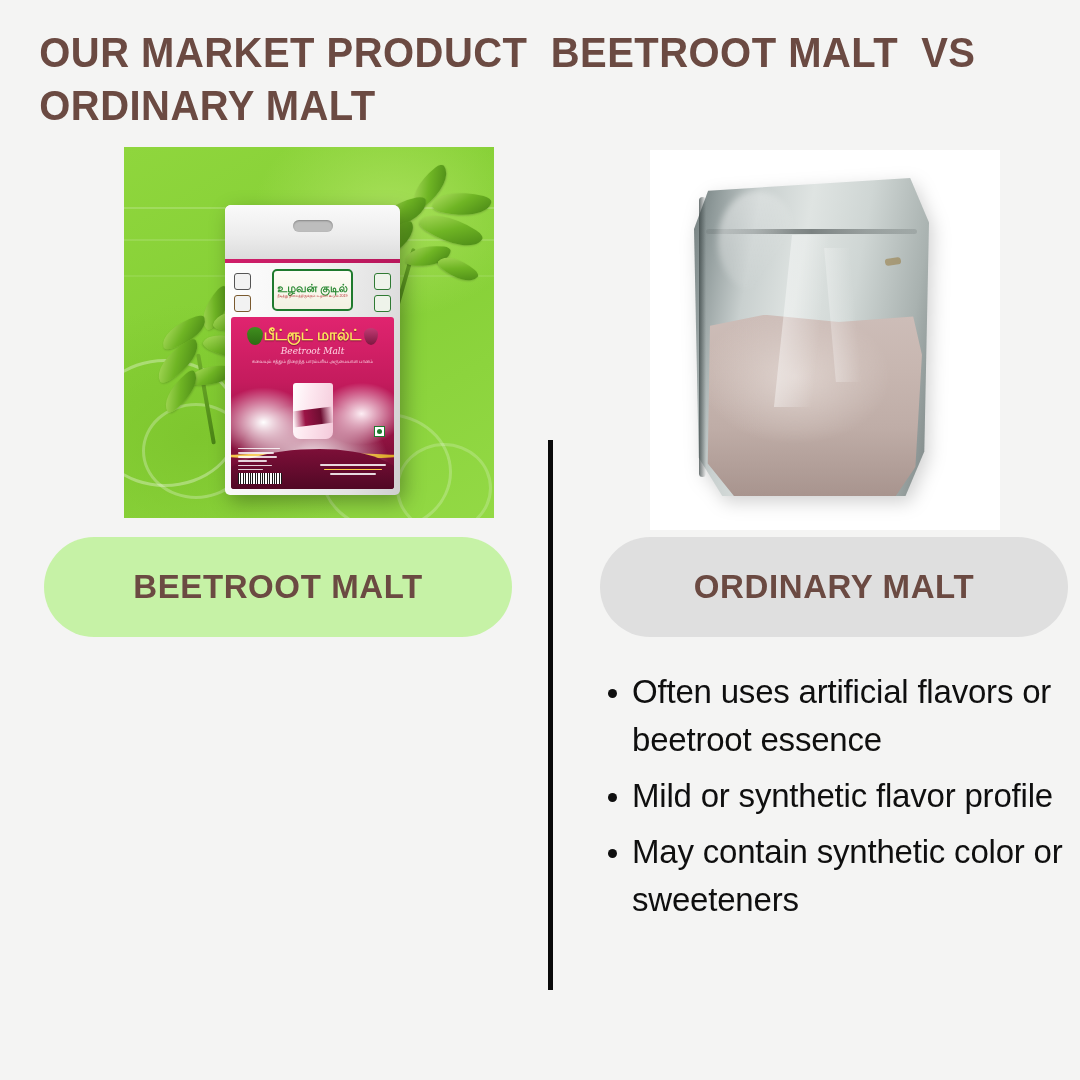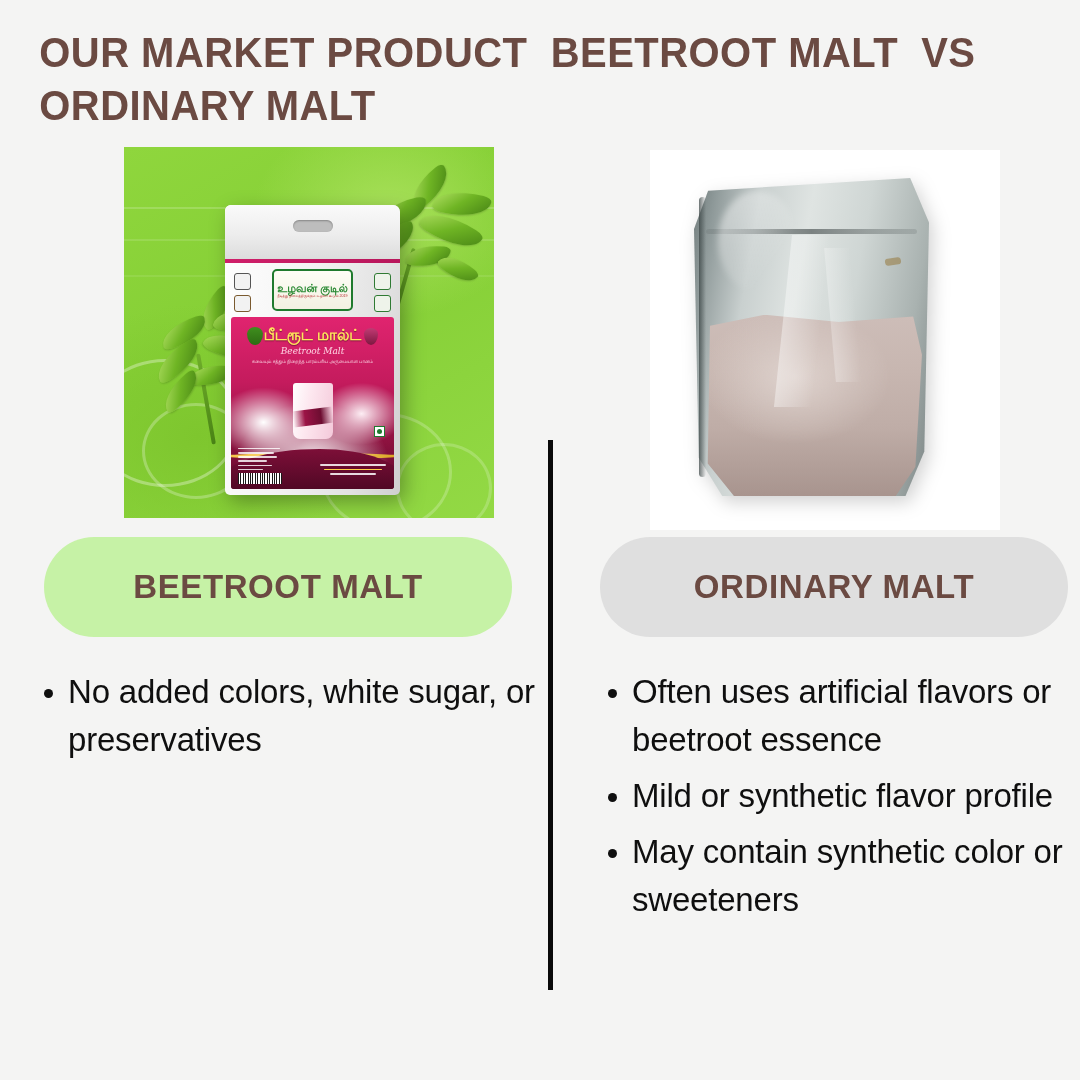--- a/index.html
+++ b/index.html
@@ -467,21 +467,20 @@
         </div>
       </div>
     </div>
   </div>
 
   <div class="pill pill-left">
     <span class="pill-label">BEETROOT MALT</span>
   </div>
 
   <ul class="bullets bullets-left">
-    <li>No added colors, white sugar, or preservatives</li>
   </ul>
 </div>
 
 <div class="col col-right">
 
   <div class="img-frame img-frame-right">
     <div class="silver-pouch">
       <div class="sp-body"></div>
       <div class="sp-powder"></div>
       <div class="sp-seal"></div>

